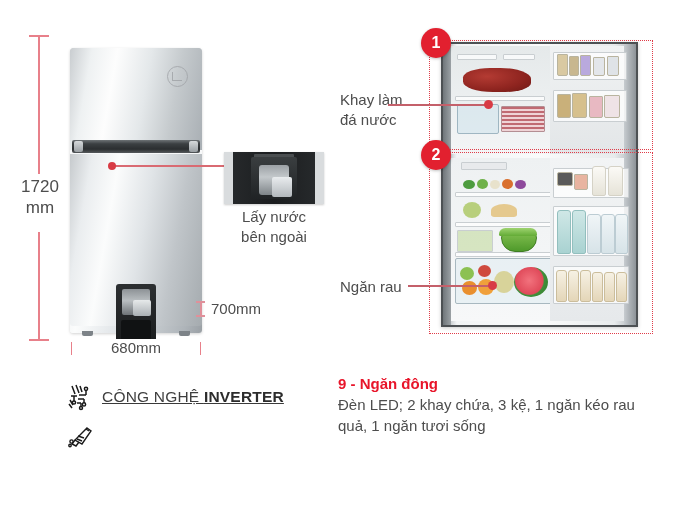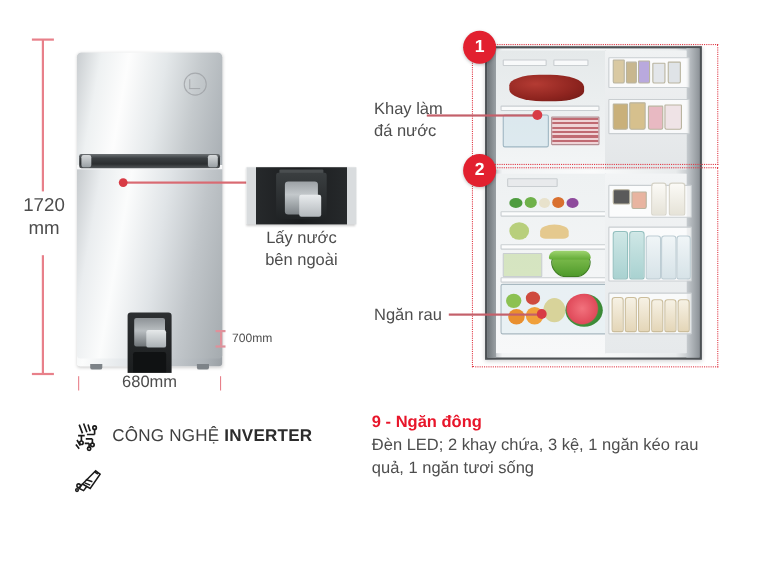--- a/index.html
+++ b/index.html
@@ -46,21 +46,21 @@
   .fc-foot{position:absolute;bottom:-3px;width:11px;height:5px;background:#7d8388;border-radius:0 0 2px 2px;}
   .fc-foot-l{left:12px;} .fc-foot-r{right:12px;}
 
   
   #dim-width-line{left:72px;top:348px;width:128px;height:2px;background:#e8808a;}
   #dim-width-capl{left:71px;top:342px;width:2px;height:13px;background:#e8808a;}
   #dim-width-capr{left:199px;top:342px;width:2px;height:13px;background:#e8808a;}
   #dim-width-label{left:72px;top:339px;width:128px;text-align:center;font-size:15px;color:#4d4d4d;background:#fff;}
 
   
-  #dim-depth{left:196px;top:300px;display:flex;align-items:center;gap:6px;font-size:11px;color:#4d4d4d;}
+  #dim-depth{left:196px;top:300px;display:flex;align-items:center;gap:6px;font-size:15px;color:#4d4d4d;}
   .depth-ico{position:relative;width:9px;height:16px;}
   .depth-ico:before,.depth-ico:after{content:"";position:absolute;left:0;width:9px;height:2px;background:#e0909a;}
   .depth-ico:before{top:0;} .depth-ico:after{bottom:0;}
   .depth-ico span{position:absolute;left:3.5px;top:2px;width:2px;height:12px;background:#e0909a;}
 
   
   #dispenser-callout{left:224px;top:152px;width:100px;height:52px;
     background:linear-gradient(90deg,#d9dcde 0%,#d9dcde 9%,#26292b 9%,#1b1d1f 50%,#26292b 91%,#d9dcde 91%,#d9dcde 100%);
     box-shadow:0 1px 2px rgba(0,0,0,.2);}
   .dcl-inner{position:absolute;left:27px;top:5px;width:46px;height:42px;
@@ -121,21 +121,21 @@
 
   
   #label-ice{left:340px;top:90px;width:96px;font-size:15px;color:#4d4d4d;line-height:20px;}
   #leader-ice{left:388px;top:104px;width:103px;height:1.5px;background:#c4606a;}
   #leader-ice-dot{left:484px;top:100px;width:9px;height:9px;border-radius:50%;background:#d83b45;}
   #label-veg{left:340px;top:277px;width:96px;font-size:15px;color:#4d4d4d;line-height:20px;}
   #leader-veg{left:408px;top:285px;width:86px;height:1.5px;background:#c4606a;}
   #leader-veg-dot{left:488px;top:281px;width:9px;height:9px;border-radius:50%;background:#d83b45;}
 
   
-  #spec-list{left:58px;top:378px;width:280px;}
+  #spec-list{left:58px;top:378px;width:280px;text-decoration:underline;}
   .spec-row{display:flex;align-items:center;height:38px;margin-bottom:2px;}
   .spec-ico{width:44px;flex:0 0 44px;display:flex;align-items:center;justify-content:center;}
   .spec-txt{font-size:15.5px;color:#3f3f3f;letter-spacing:.2px;}
   .spec-txt b{font-weight:bold;color:#2c2c2c;}
 
   
   #legend{left:338px;top:375px;width:310px;}
   .lg-title{font-size:15px;font-weight:bold;color:#e8152a;margin:0 0 2px 0;}
   .lg-body{font-size:15px;color:#4d4d4d;line-height:21px;margin:0 0 14px 0;}
 </style>

